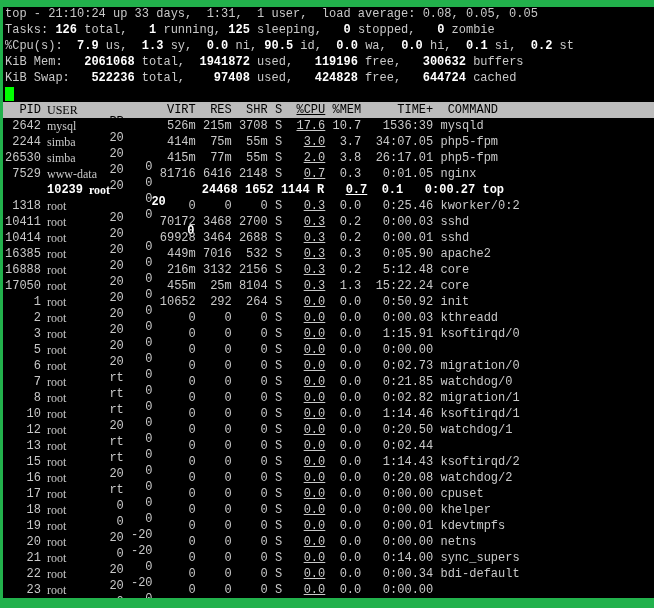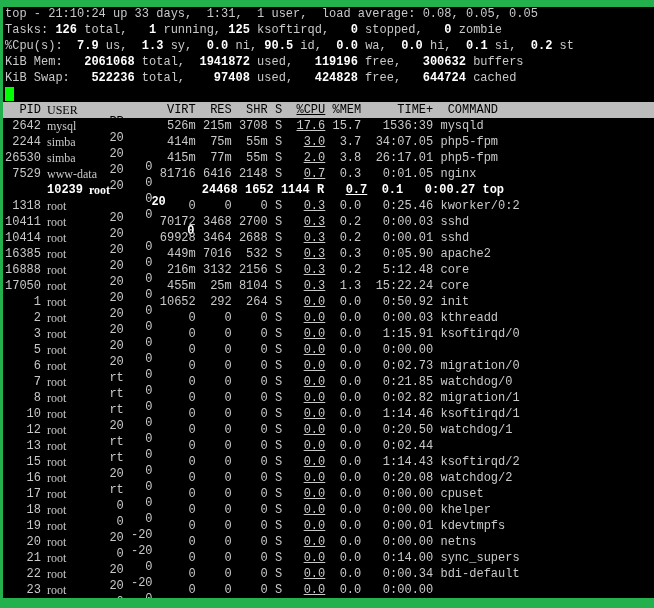--- a/index.html
+++ b/index.html
@@ -43,21 +43,21 @@
 </head>
 <body>
 
 <div class="screen">
   <div class="frame frame-top"></div>
   <div class="frame frame-left"></div>
   <div class="frame frame-bottom"></div>
 
   <div class="content">
     <div class="line"><span>top - 21:10:24 up 33 days,  1:31,  1 user,  load average: 0.08, 0.05, 0.05</span></div>
-    <div class="line"><span>Tasks: </span><span class="seg-b">126</span><span> total,   </span><span class="seg-b">1</span><span> running, </span><span class="seg-b">125</span><span> ksoftirqd,   </span><span class="seg-b">0</span><span> stopped,   </span><span class="seg-b">0</span><span> zombie</span></div>
+    <div class="line"><span>Tasks: </span><span class="seg-b">126</span><span> total,   </span><span class="seg-b">1</span><span> running, </span><span class="seg-b">125</span><span> sleeping,   </span><span class="seg-b">0</span><span> stopped,   </span><span class="seg-b">0</span><span> zombie</span></div>
     <div class="line"><span>%Cpu(s): </span><span class="seg-b"> 7.9</span><span> us, </span><span class="seg-b"> 1.3</span><span> sy, </span><span class="seg-b"> 0.0</span><span> ni, </span><span class="seg-b">90.5</span><span> id, </span><span class="seg-b"> 0.0</span><span> wa, </span><span class="seg-b"> 0.0</span><span> hi, </span><span class="seg-b"> 0.1</span><span> si, </span><span class="seg-b"> 0.2</span><span> st</span></div>
     <div class="line"><span>KiB Mem:   </span><span class="seg-b">2061068</span><span> total,  </span><span class="seg-b">1941872</span><span> used,   </span><span class="seg-b">119196</span><span> free,   </span><span class="seg-b">300632</span><span> buffers</span></div>
     <div class="line"><span>KiB Swap:   </span><span class="seg-b">522236</span><span> total,    </span><span class="seg-b">97408</span><span> used,   </span><span class="seg-b">424828</span><span> free,   </span><span class="seg-b">644724</span><span> cached</span></div>
 
     <div class="line"><span class="cursor"></span></div>
 
     <div class="line row header">
       <span class="cell c0">PID</span>
       <span class="cell c1">USER</span>
       <span class="cell c2">PR</span>
@@ -77,21 +77,21 @@
     <div class="line row">
         <span class="cell c0">2642</span>
         <span class="cell c1">mysql</span>
         <span class="cell c2">20</span>
         <span class="cell c3">0</span>
         <span class="cell c4">526m</span>
         <span class="cell c5">215m</span>
         <span class="cell c6">3708</span>
         <span class="cell c7">S</span>
         <span class="cell c8">17.6</span>
-        <span class="cell c9">15.7</span>
+        <span class="cell c9">10.7</span>
         <span class="cell c10">1536:39</span>
         <span class="cell c11">mysqld</span>
       </div>
         <div class="line row">
         <span class="cell c0">2244</span>
         <span class="cell c1">simba</span>
         <span class="cell c2">20</span>
         <span class="cell c3">0</span>
         <span class="cell c4">414m</span>
         <span class="cell c5">75m</span>

